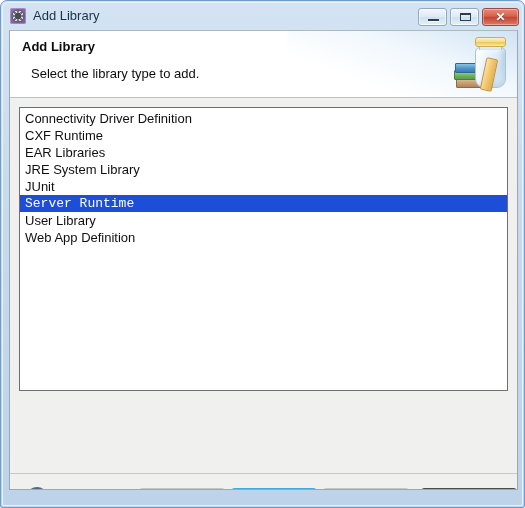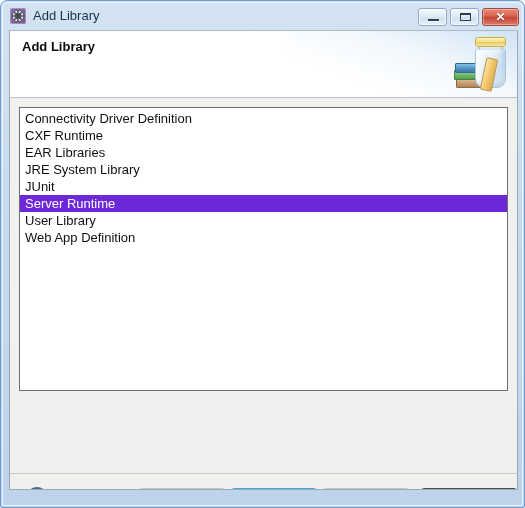--- a/index.html
+++ b/index.html
@@ -255,22 +255,23 @@
   .list-item {
     height: 17px;
     line-height: 17px;
     font-size: 13px;
     color: #101010;
     padding-left: 5px;
     white-space: nowrap;
     box-sizing: border-box;
   }
   .list-item.selected {
-    background: #6d28d9;
+    background: #1d4ed8;
     color: #ffffff;
+    font-family: Liberation Mono, monospace;
   }
 
   
   #buttonbar {
     position: absolute;
     left: 0; top: 444px;
     width: 507px;
     height: 14px;
   }
   #bar-sep {
@@ -348,20 +349,21 @@
     <div class="winbtn" id="btn-close">
       <span class="glyph">✕</span>
     </div>
   </div>
 
   <div id="client">
 
     <div id="banner">
       <div id="banner-wash"></div>
       <div id="banner-title">Add Library</div>
+      <div id="banner-desc">Select the library type to add.</div>
       <div id="banner-icon">
         <span class="book book3"></span>
         <span class="book book2"></span>
         <span class="book book1"></span>
         <span class="jar-body"></span>
         <span class="book book-tilt"></span>
         <span class="jar-neck"></span>
         <span class="jar-lid"></span>
       </div>
     </div>

